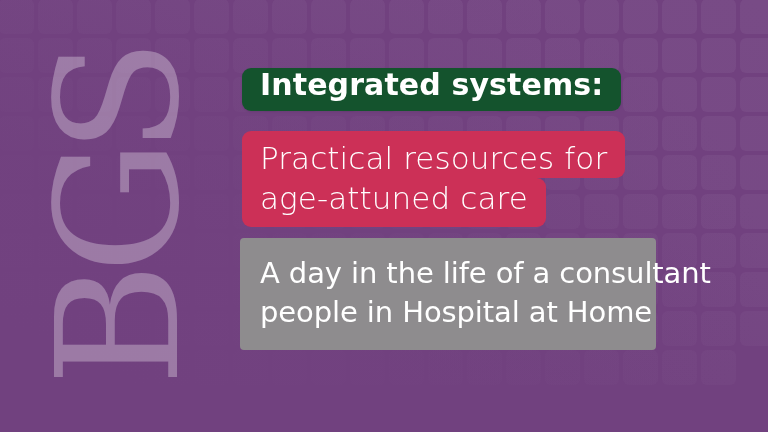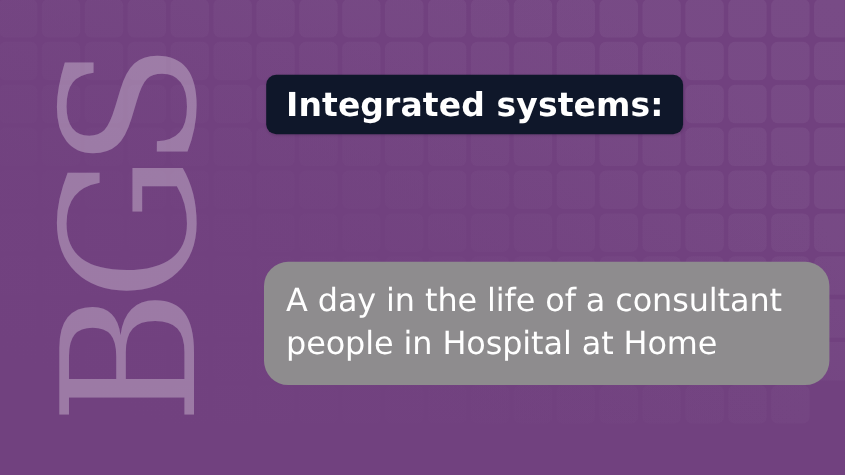--- a/index.html
+++ b/index.html
@@ -50,22 +50,22 @@
     font-size:168px;line-height:.86;font-weight:400;
     letter-spacing:-14px;
     color:rgba(255,255,255,.30);
     white-space:nowrap;
     user-select:none;
   }
 
   
   .red-a{
     position:absolute;left:242px;top:68px;
-    background:#0f172a;border-radius:9px;
-    padding:11px 18px 9px 18px;
+    background:#14532d;border-radius:9px;
+    padding:0 18px 9px 18px;
     box-shadow:0 1px 2px rgba(0,0,0,.10);
   }
   .red-a .txt{
     font-size:30px;line-height:34px;font-weight:700;color:#ffffff;
     letter-spacing:.1px;white-space:nowrap;
   }
 
   
   .red-b{
     position:absolute;left:242px;top:131px;
@@ -76,23 +76,23 @@
     display:block;width:max-content;
     background:#cc3057;color:#ffffff;
     font-size:31px;line-height:36px;font-weight:300;
     letter-spacing:.1px;white-space:nowrap;
   }
   .red-b .hl.l1{border-radius:9px 9px 9px 0;padding:9px 18px 2px 18px;}
   .red-b .hl.l2{border-radius:0 9px 9px 9px;padding:2px 18px 11px 18px;}
 
   
   .grey{
-    position:absolute;left:240px;top:238px;width:514px;
+    position:absolute;left:240px;top:238px;width:416px;
     box-sizing:border-box;
-    background:#8e8c8e;border-radius:22px;
+    background:#8e8c8e;border-radius:4px;
     padding:16px 20px 18px 20px;
   }
   .grey .line{
     color:#ffffff;font-size:29px;line-height:39px;font-weight:400;
     letter-spacing:-.1px;white-space:nowrap;
   }
 </style>
 </head>
 <body>
 
@@ -344,19 +344,23 @@
   <div class="vign"></div>
 
   <div class="logo-wrap">
     <div class="logo">BGS</div>
   </div>
 
   <div class="red-a">
     <div class="txt">Integrated systems:</div>
   </div>
 
+  <div class="red-b">
+    <span class="hl l1">Practical resources for</span>
+    <span class="hl l2">age-attuned care</span>
+  </div>
 
   <div class="grey">
     <div class="line">A day in the life of a consultant</div>
     <div class="line">people in Hospital at Home</div>
   </div>
 
 </div>
 
 </body></html>

